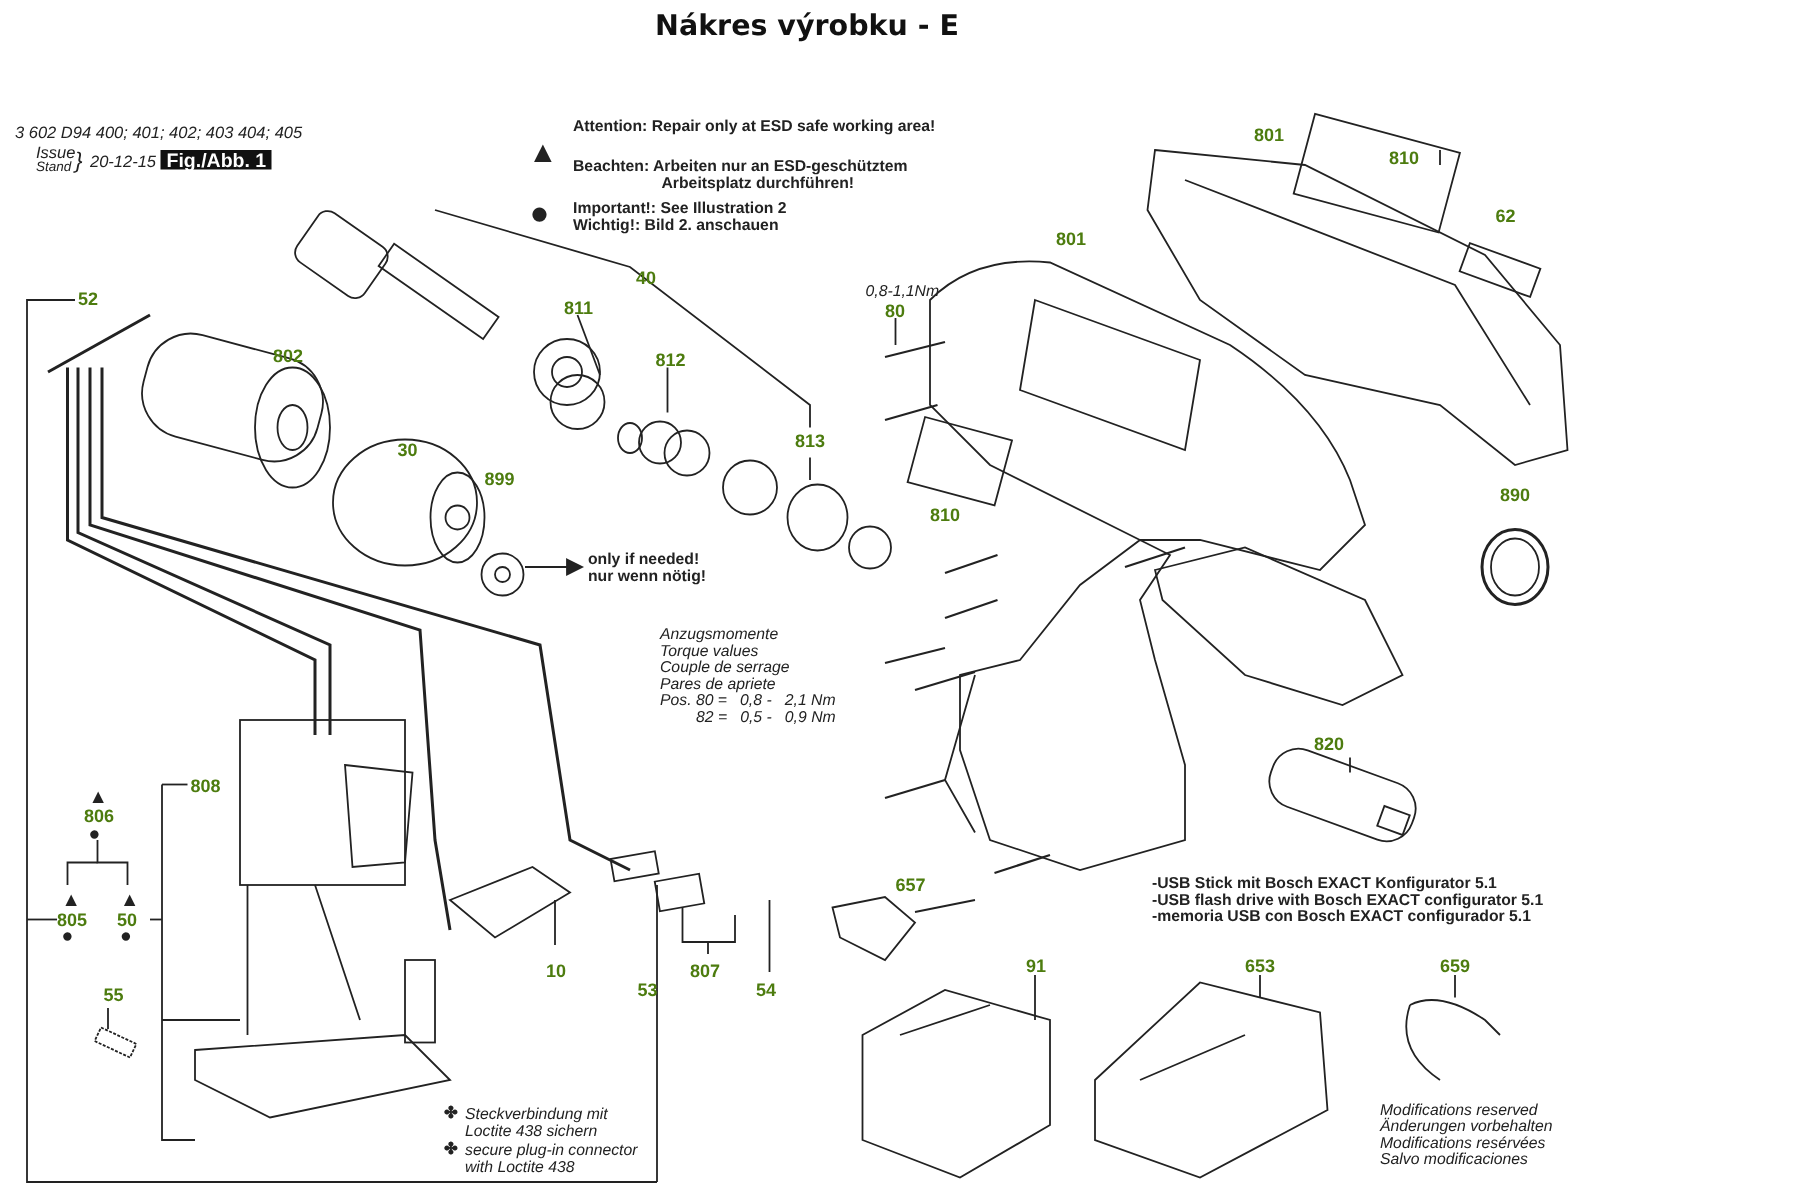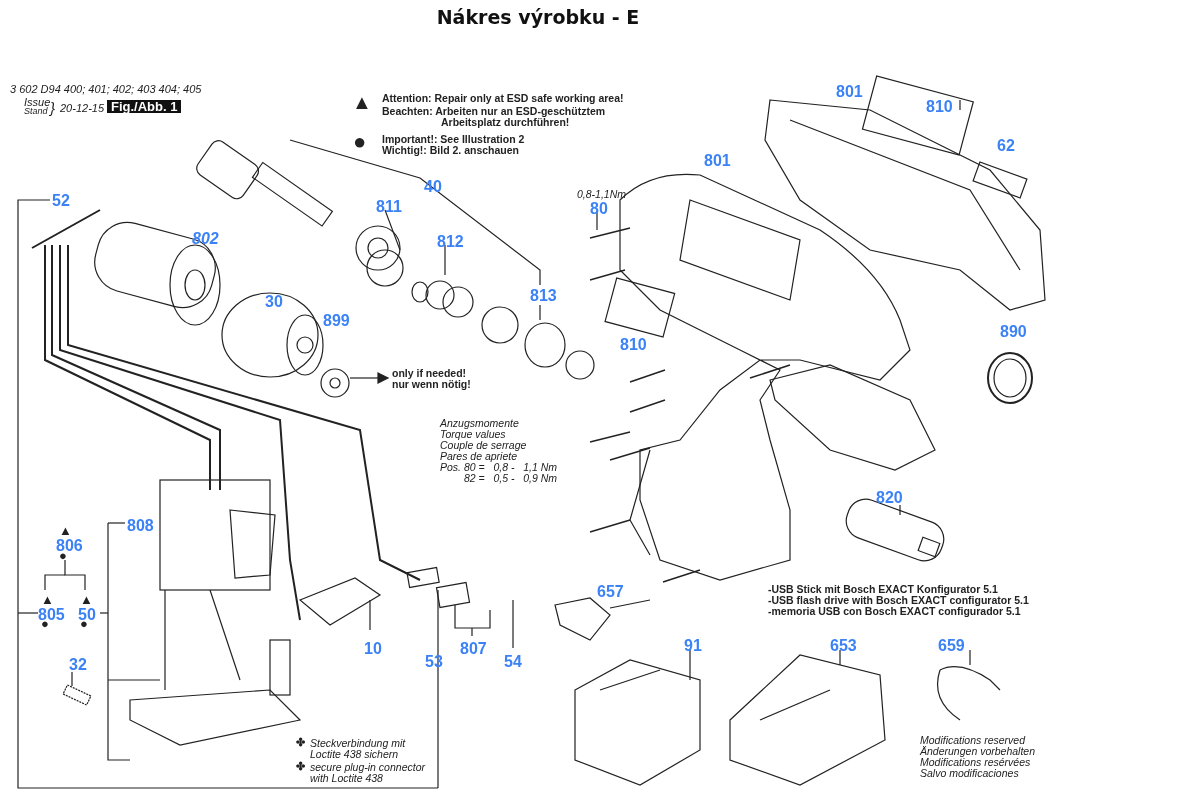--- a/index.html
+++ b/index.html
@@ -1,20 +1,20 @@
 <!DOCTYPE html>
 <html><head>
 <meta charset="utf-8">
 <style>
   html,body{margin:0;padding:0;background:#fff;}
   body{width:1200px;height:800px;position:relative;overflow:hidden;font-family:"Liberation Sans",sans-serif;color:#1a1a1a;}
   .title{position:absolute;top:6px;left:0;width:1076px;text-align:center;font-family:"DejaVu Sans",sans-serif;font-weight:bold;font-size:19px;color:#111;}
   svg.draw{position:absolute;left:0;top:0;}
   .t{position:absolute;font-size:10.5px;line-height:11px;white-space:nowrap;font-weight:bold;color:#222;}
-  .n{position:absolute;font-size:16px;font-weight:bold;color:#3b82f6;}
+  .n{position:absolute;font-size:12px;font-weight:bold;color:#4d7c0f;}
   .plain{font-weight:normal;font-style:italic;}
   .figbox{background:#111;color:#fff;font-weight:bold;font-size:13px;padding:1px 4px;}
   .sym{font-size:13px;}
 </style>
 </head>
 <body>
 
 <div class="title">Nákres výrobku - E</div>
 
 <svg class="draw" width="1200" height="800" fill="none" stroke="#222" stroke-width="1.2">
@@ -166,56 +166,56 @@
 </svg>
 
 <div class="t plain" style="left:10px;top:84px;font-size:11px;">3 602 D94 400; 401; 402; 403 404; 405</div>
 <div class="t plain" style="left:24px;top:98px;font-size:11px;line-height:9px;">Issue</div>
 <div class="t plain" style="left:24px;top:107px;font-size:9px;line-height:9px;">Stand</div>
 <div class="t plain" style="left:50px;top:98px;font-size:15px;line-height:20px;">}</div>
 <div class="t plain" style="left:60px;top:103px;font-size:11px;text-align:right;">20-12-15</div>
 <div class="t figbox" style="left:107px;top:100px;">Fig./Abb. 1</div>
 
 <div class="t sym" style="left:352px;top:92px;font-size:20px;line-height:20px;">▲</div>
-<div class="t" style="left:382px;top:93px;text-align:right;">Attention:  Repair only at ESD safe working area!</div>
+<div class="t" style="left:382px;top:79px;text-align:right;">Attention:  Repair only at ESD safe working area!</div>
 <div class="t" style="left:382px;top:106px;">Beachten:  Arbeiten nur an ESD-geschütztem</div>
 <div class="t" style="left:441px;top:117px;">Arbeitsplatz durchführen!</div>
 <div class="t sym" style="left:353px;top:131px;font-size:22px;line-height:22px;">●</div>
 <div class="t" style="left:382px;top:134px;">Important!:  See Illustration 2</div>
 <div class="t" style="left:382px;top:145px;">Wichtig!:     Bild 2. anschauen</div>
 
 <div class="t" style="left:392px;top:368px;">only if needed!</div>
 <div class="t" style="left:392px;top:379px;">nur wenn nötig!</div>
 
 <div class="t plain" style="left:440px;top:418px;">Anzugsmomente</div>
 <div class="t plain" style="left:440px;top:429px;">Torque values</div>
 <div class="t plain" style="left:440px;top:440px;">Couple de serrage</div>
 <div class="t plain" style="left:440px;top:451px;">Pares de apriete</div>
-<div class="t plain" style="left:440px;top:462px;white-space:pre;">Pos. 80 =   0,8 -   1,1 Nm</div>
+<div class="t plain" style="left:440px;top:462px;white-space:pre;">Pos. 80 =   0,8 -   2,1 Nm</div>
 <div class="t plain" style="left:464px;top:473px;white-space:pre;">82 =   0,5 -   0,9 Nm</div>
 <div class="t plain" style="left:577px;top:189px;">0,8-1,1Nm</div>
 
 <div class="t" style="left:768px;top:584px;">-USB Stick mit Bosch EXACT Konfigurator 5.1</div>
 <div class="t" style="left:768px;top:595px;">-USB flash drive with Bosch EXACT configurator 5.1</div>
 <div class="t" style="left:768px;top:606px;">-memoria USB con Bosch EXACT configurador 5.1</div>
 
 <div class="t sym" style="left:296px;top:737px;font-size:11px;">✤</div>
 <div class="t plain" style="left:310px;top:738px;">Steckverbindung mit</div>
 <div class="t plain" style="left:310px;top:749px;text-align:center;">Loctite 438 sichern</div>
 <div class="t sym" style="left:296px;top:761px;font-size:11px;">✤</div>
 <div class="t plain" style="left:310px;top:762px;">secure plug-in connector</div>
 <div class="t plain" style="left:310px;top:773px;">with Loctite 438</div>
 
 <div class="t plain" style="left:920px;top:735px;">Modifications reserved</div>
 <div class="t plain" style="left:920px;top:746px;">Änderungen vorbehalten</div>
 <div class="t plain" style="left:920px;top:757px;">Modifications resérvées</div>
 <div class="t plain" style="left:920px;top:768px;">Salvo modificaciones</div>
 
 <div class="n" style="left:52px;top:192px;">52</div>
-<div class="n" style="left:192px;top:230px;font-style:italic;">802</div>
+<div class="n" style="left:182px;top:230px;">802</div>
 <div class="n" style="left:265px;top:293px;">30</div>
 <div class="n" style="left:323px;top:312px;">899</div>
 <div class="n" style="left:376px;top:198px;">811</div>
 <div class="n" style="left:424px;top:178px;">40</div>
 <div class="n" style="left:437px;top:233px;">812</div>
 <div class="n" style="left:530px;top:287px;">813</div>
 <div class="n" style="left:590px;top:200px;">80</div>
 <div class="n" style="left:704px;top:152px;">801</div>
 <div class="n" style="left:836px;top:83px;">801</div>
 <div class="n" style="left:926px;top:98px;">810</div>
@@ -226,21 +226,21 @@
 <div class="n" style="left:127px;top:517px;">808</div>
 <div class="t sym" style="left:59px;top:525px;">▲</div>
 <div class="n" style="left:56px;top:537px;">806</div>
 <div class="t sym" style="left:59px;top:550px;">●</div>
 <div class="t sym" style="left:41px;top:594px;">▲</div>
 <div class="n" style="left:38px;top:606px;">805</div>
 <div class="t sym" style="left:41px;top:618px;">●</div>
 <div class="t sym" style="left:80px;top:594px;">▲</div>
 <div class="n" style="left:78px;top:606px;">50</div>
 <div class="t sym" style="left:80px;top:618px;">●</div>
-<div class="n" style="left:69px;top:656px;">32</div>
+<div class="n" style="left:69px;top:656px;">55</div>
 <div class="n" style="left:364px;top:640px;">10</div>
 <div class="n" style="left:425px;top:653px;">53</div>
 <div class="n" style="left:460px;top:640px;">807</div>
 <div class="n" style="left:504px;top:653px;">54</div>
 <div class="n" style="left:597px;top:583px;">657</div>
 <div class="n" style="left:684px;top:637px;">91</div>
 <div class="n" style="left:830px;top:637px;">653</div>
-<div class="n" style="left:938px;top:637px;">659</div>
+<div class="n" style="left:960px;top:637px;">659</div>
 
 </body></html>

